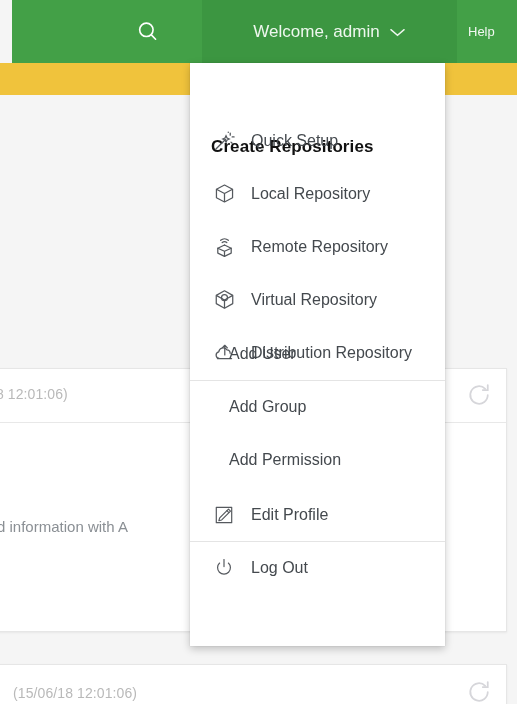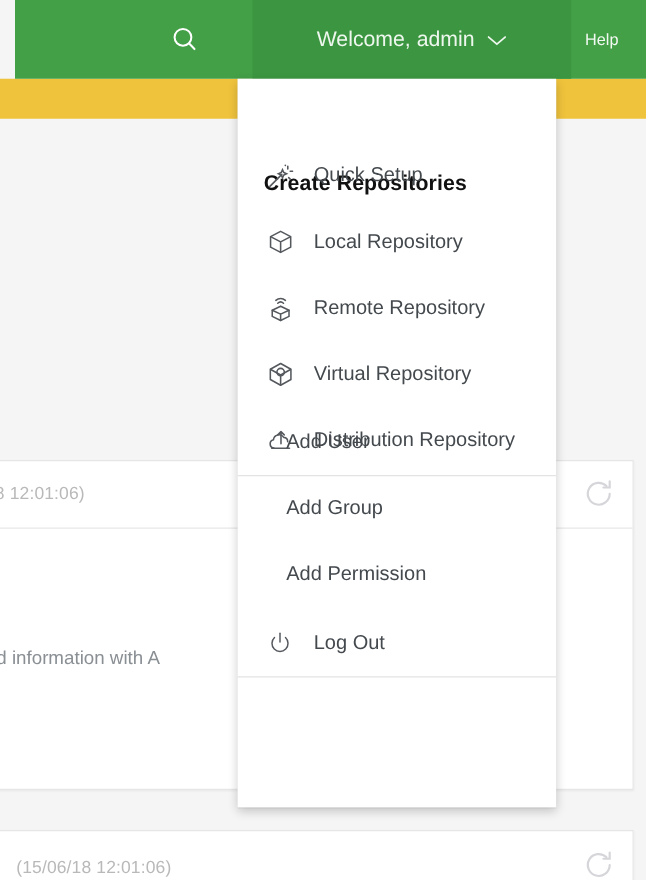--- a/index.html
+++ b/index.html
@@ -245,20 +245,30 @@
       <div class="dd-item noicon">
         <span>Add Permission</span>
       </div>
     </div>
 
     <div class="dd-divider div-2"></div>
 
     <div class="dd-section dd-sec-user">
       <div class="dd-item">
         <span class="ic">
+          <svg width="22" height="22" viewBox="0 0 24 24" fill="none" stroke="#55595e" stroke-width="1.3" stroke-linejoin="round" stroke-linecap="round">
+            <path d="M3.6 3.6h16.8v16.8H3.6z"></path>
+            <path d="M16.9 5.6 7.3 15.2l-.9 3.1 3.1-.9 9.6-9.6z"></path>
+            <path d="M15.2 7.3l1.8 1.8"></path>
+          </svg>
+        </span>
+        <span>Edit Profile</span>
+      </div>
+      <div class="dd-item">
+        <span class="ic">
           <svg width="22" height="22" viewBox="0 0 24 24" fill="none" stroke="#55595e" stroke-width="1.3" stroke-linecap="round">
             <path d="M7.2 6.6a7 7 0 1 0 9.6 0"></path>
             <path d="M12 2.8v7.6"></path>
           </svg>
         </span>
         <span>Log Out</span>
       </div>
     </div>
 
   </div>

